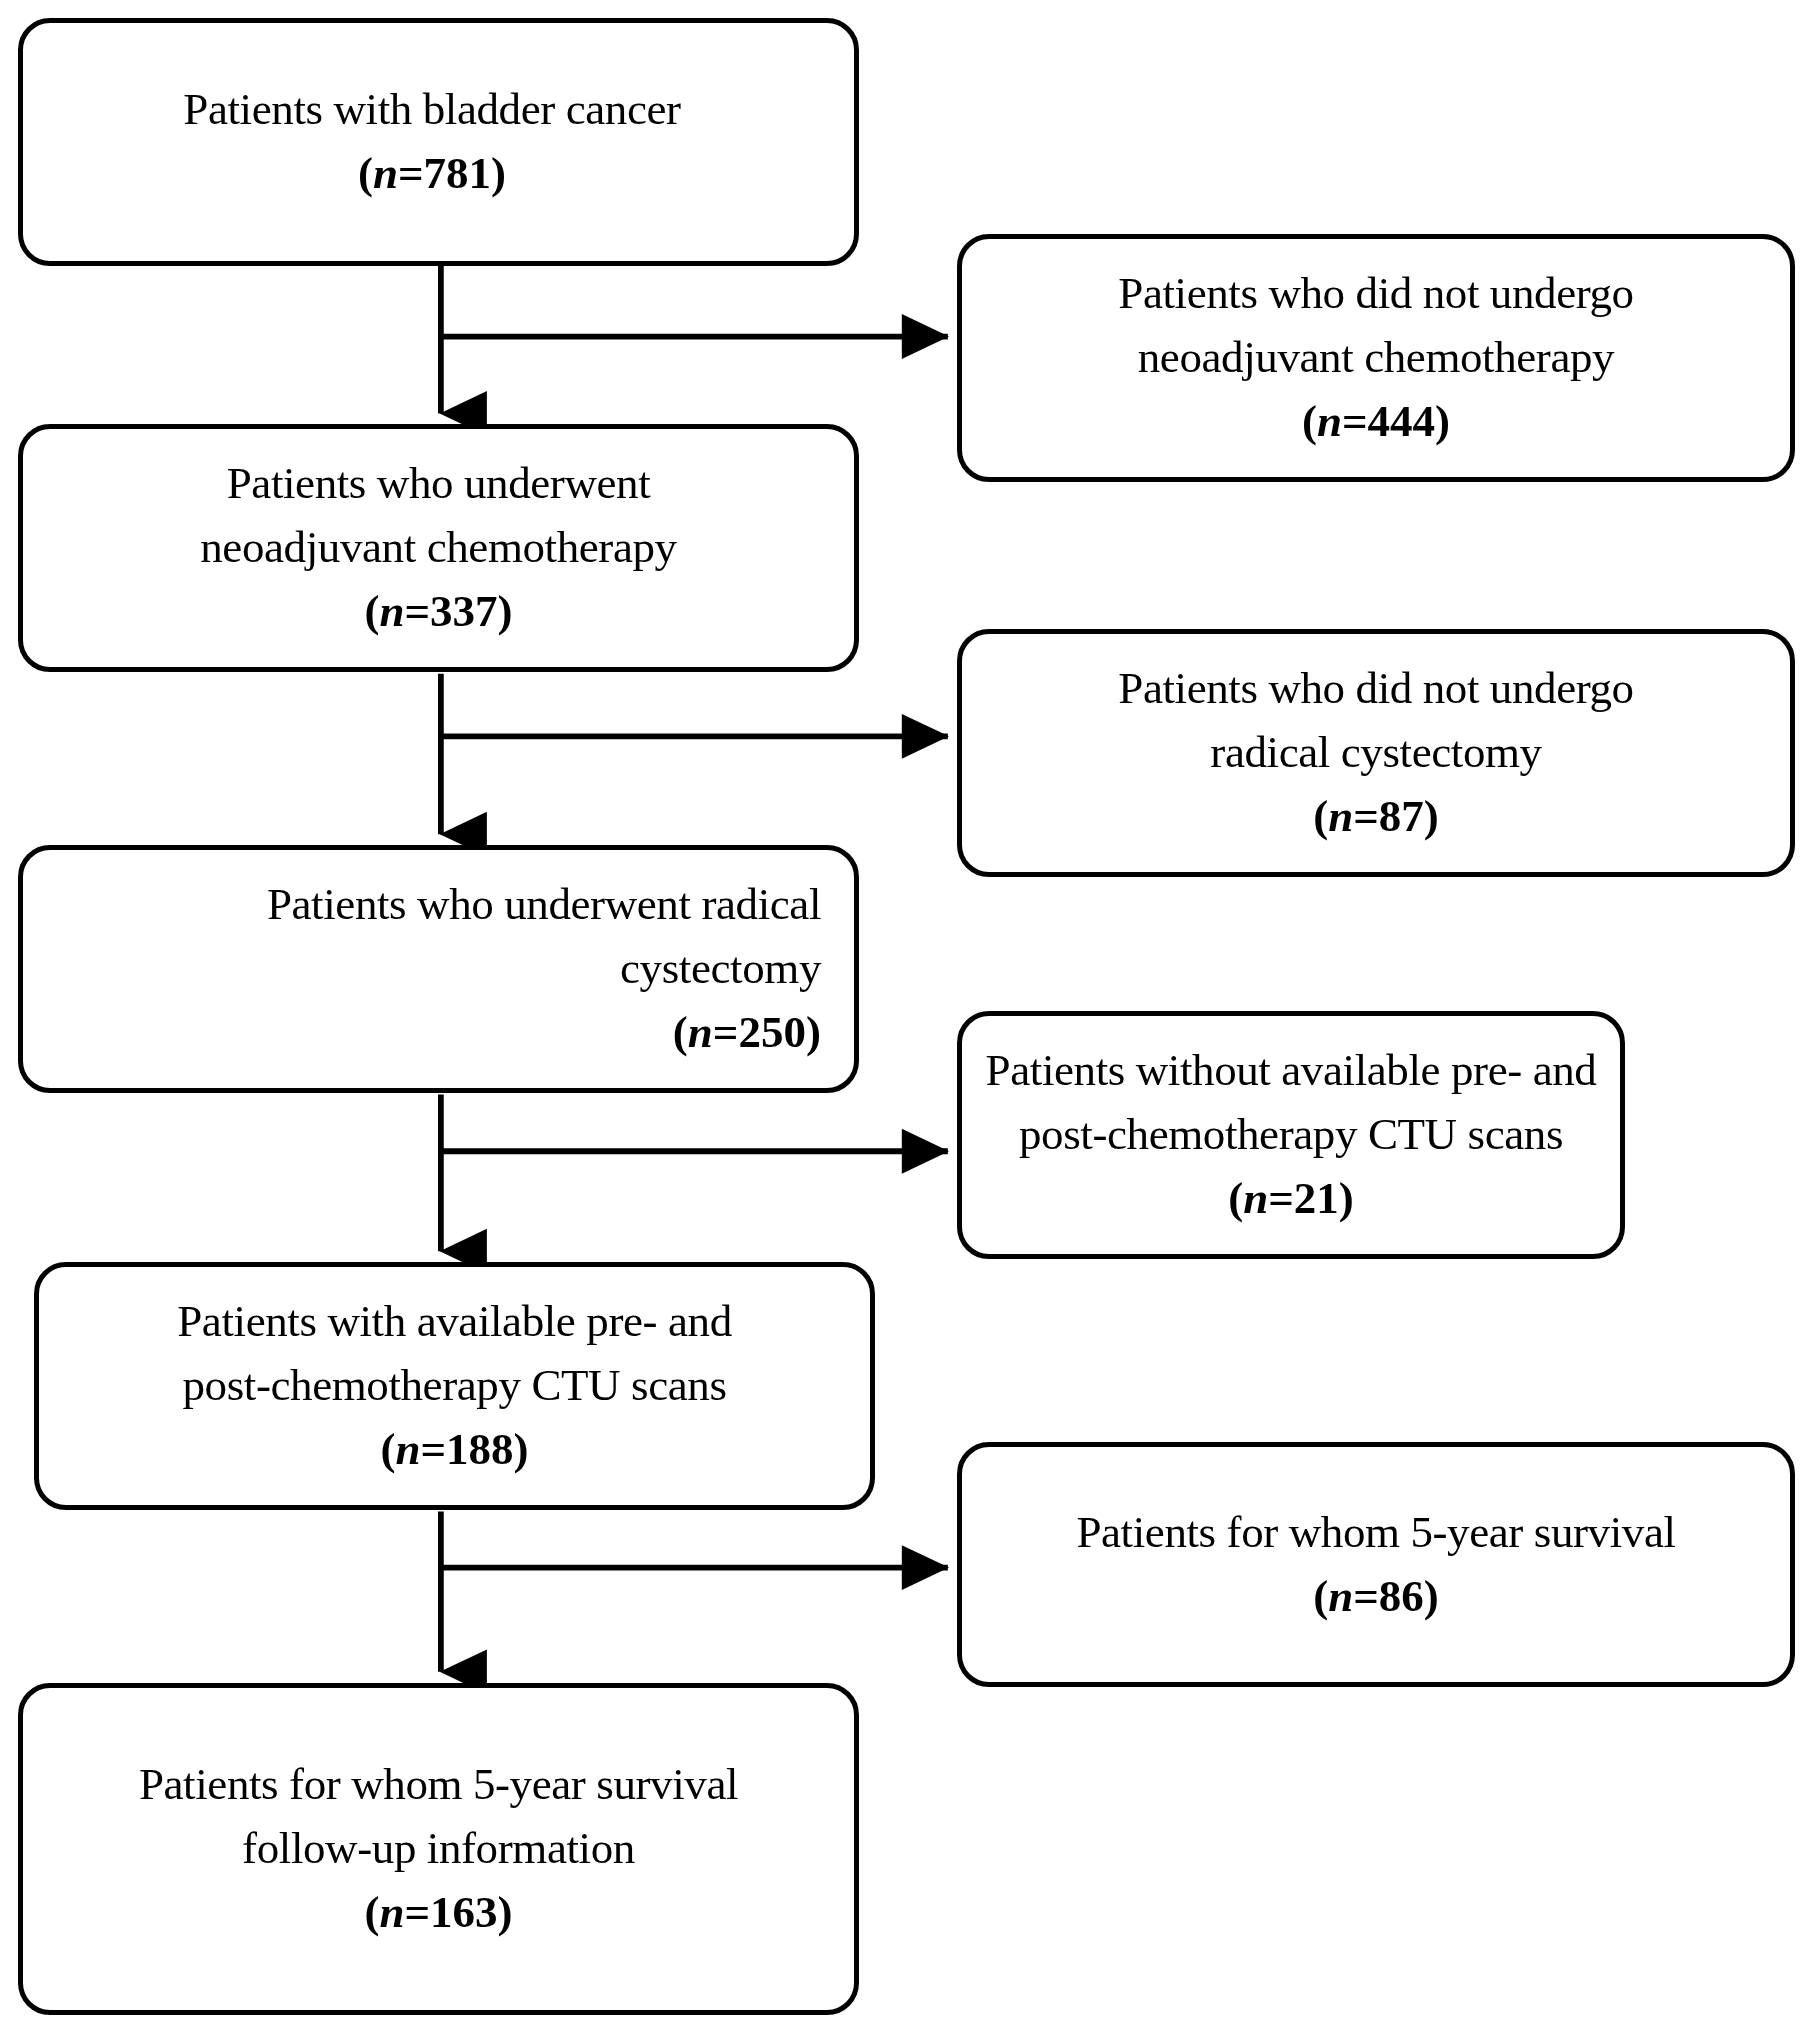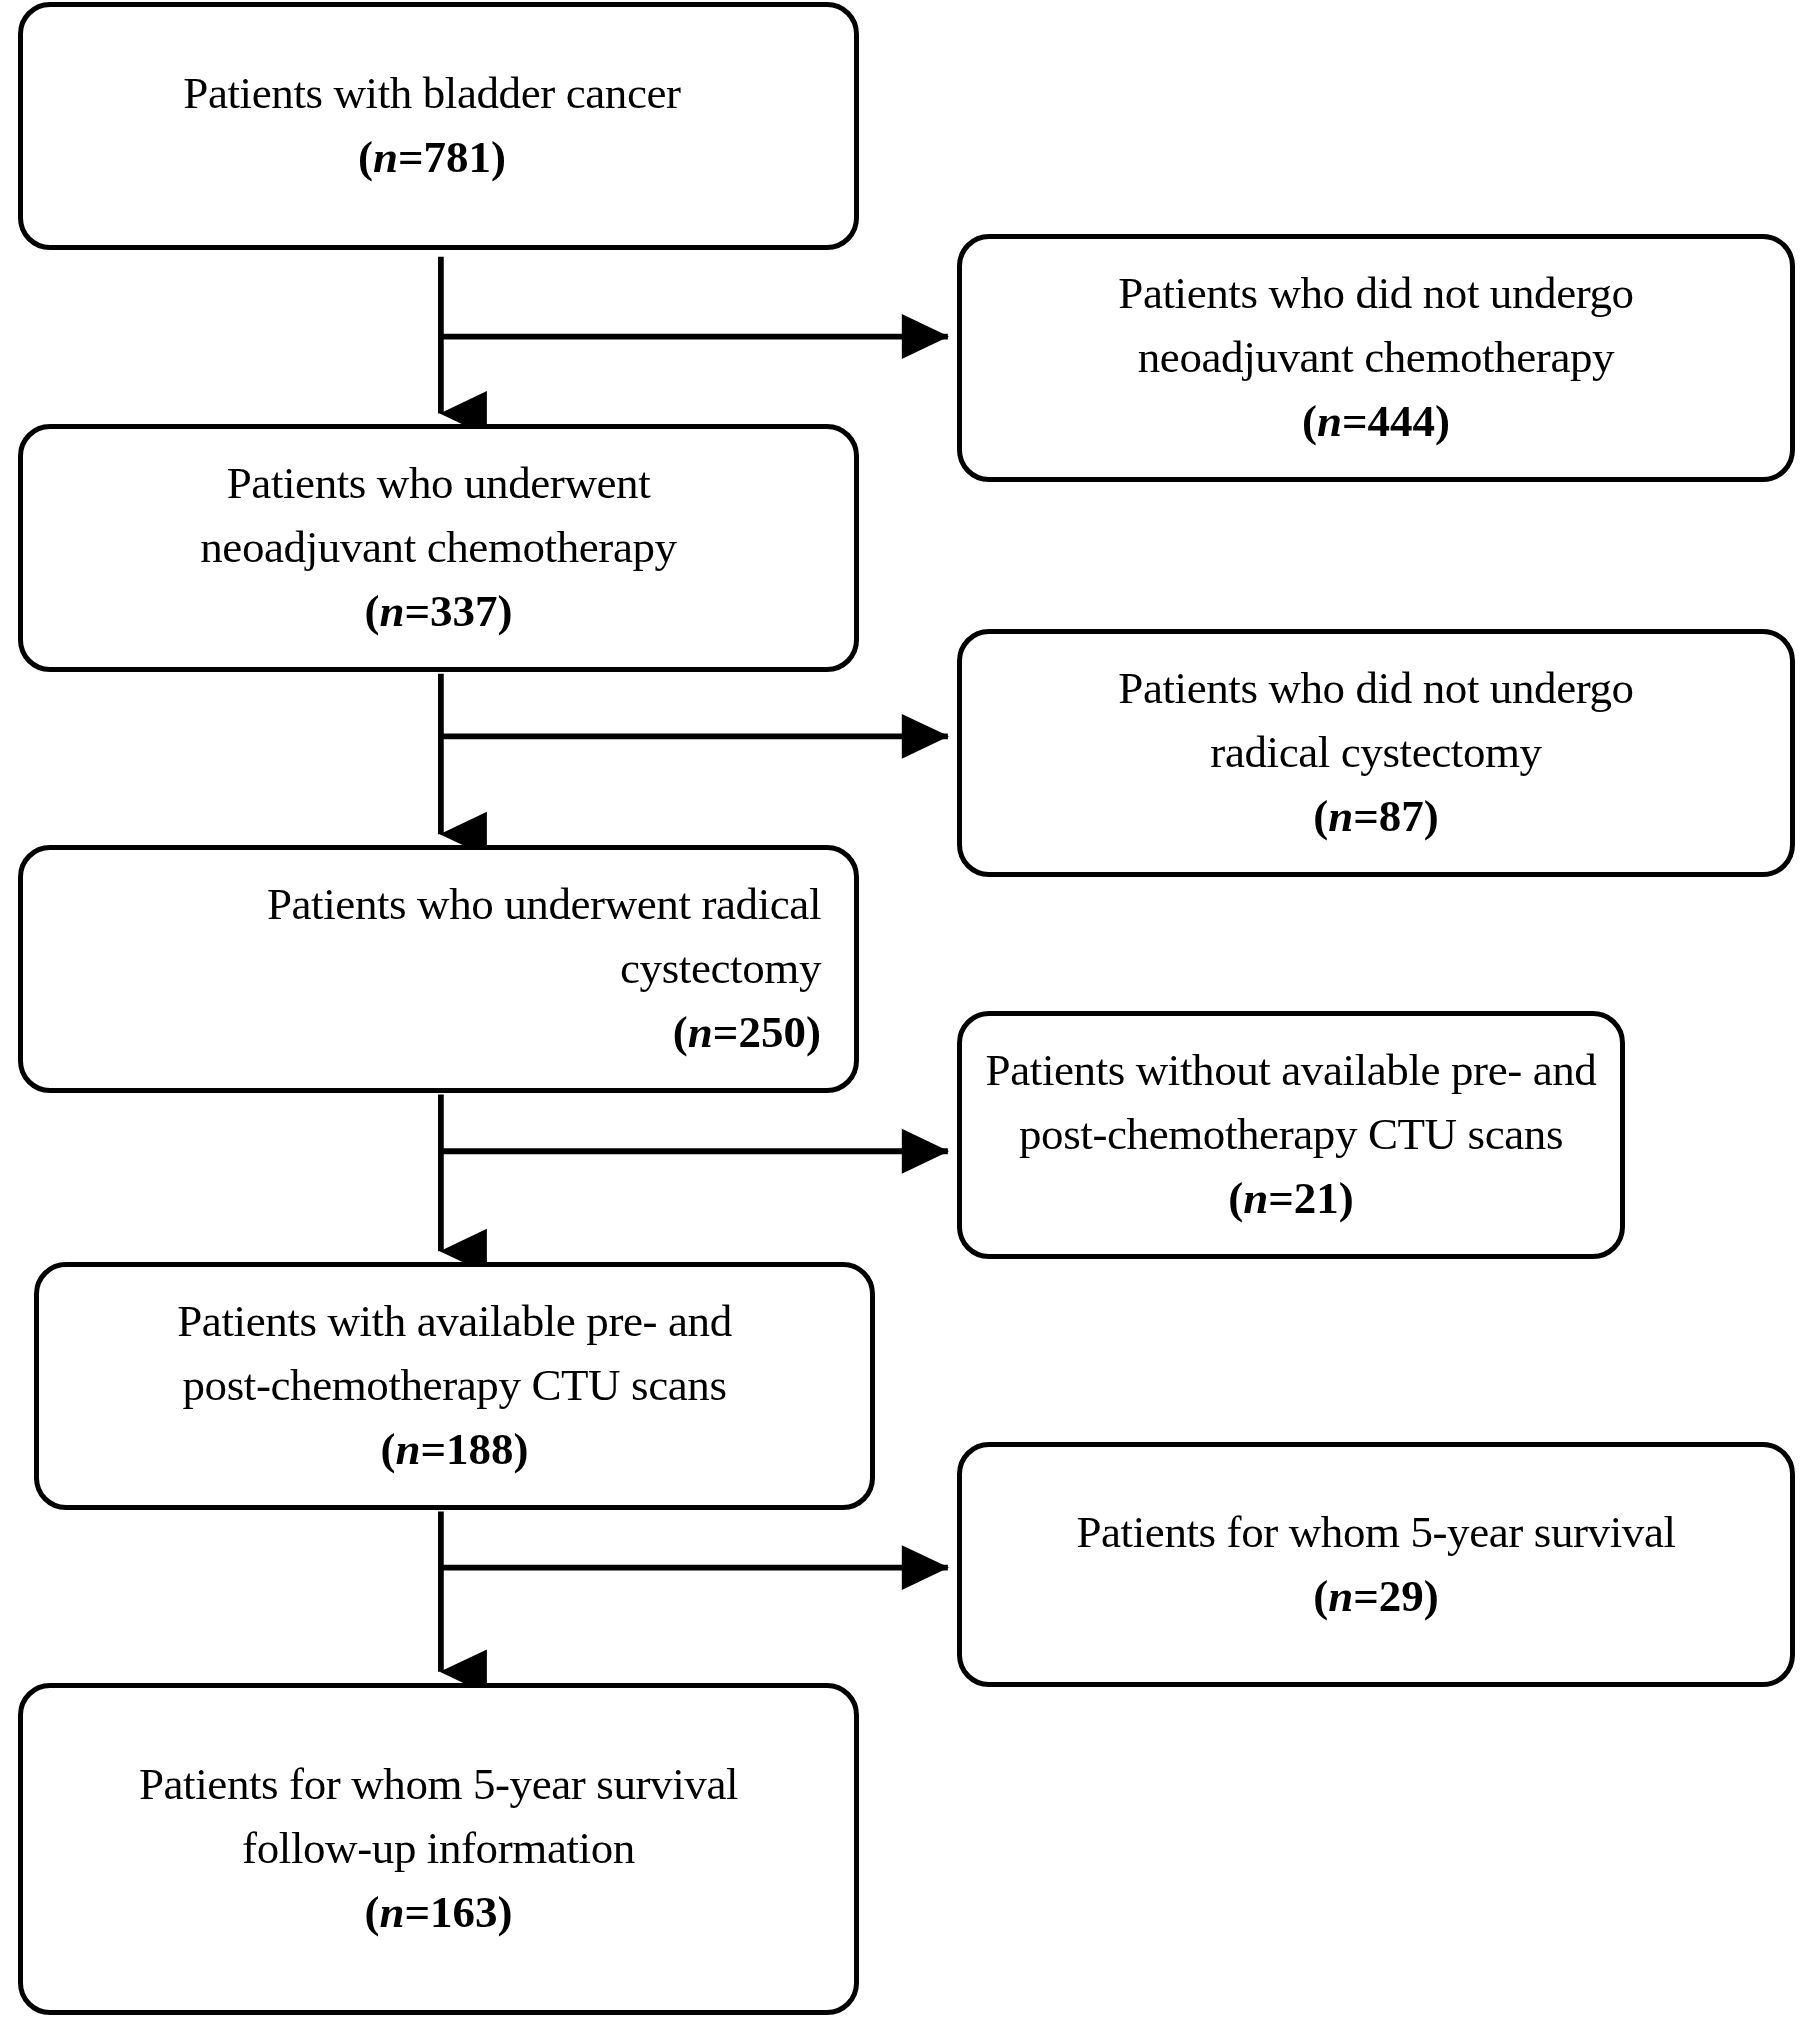--- a/index.html
+++ b/index.html
@@ -85,21 +85,21 @@
       <line x1="613" y1="1522" x2="613" y2="1740" marker-end="url(#arrowDown)"></line>
 
       <line x1="613" y1="1601" x2="1318" y2="1601" marker-end="url(#arrowRight)"></line>
 
       <line x1="613" y1="2102" x2="613" y2="2325" marker-end="url(#arrowDown)"></line>
 
       <line x1="613" y1="2180" x2="1318" y2="2180" marker-end="url(#arrowRight)"></line>
     </g>
   </svg>
 
-  <div class="node" style="left:18px; top:2px; width:841px; height:248px;padding-left:20px;">
+  <div class="node" style="left:18px; top:18px; width:841px; height:248px;padding-left:20px;">
     <div class="node-line">Patients with bladder cancer</div>
     <div class="node-count"><span>(</span><span class="n-italic">n</span><span>=</span><span>781</span><span>)</span></div>
   </div>
 
   <div class="node" style="left:957px; top:234px; width:838px; height:248px;">
     <div class="node-line">Patients who did not undergo</div>
     <div class="node-line">neoadjuvant chemotherapy</div>
     <div class="node-count"><span>(</span><span class="n-italic">n</span><span>=</span><span>444</span><span>)</span></div>
   </div>
 
@@ -128,21 +128,21 @@
   </div>
 
   <div class="node" style="left:34px; top:1262px; width:841px; height:248px;">
     <div class="node-line">Patients with available pre- and</div>
     <div class="node-line">post-chemotherapy CTU scans</div>
     <div class="node-count"><span>(</span><span class="n-italic">n</span><span>=</span><span>188</span><span>)</span></div>
   </div>
 
   <div class="node" style="left:957px; top:1442px; width:838px; height:245px;">
     <div class="node-line">Patients for whom 5-year survival</div>
-    <div class="node-count"><span>(</span><span class="n-italic">n</span><span>=</span><span>29</span><span>)</span></div>
+    <div class="node-count"><span>(</span><span class="n-italic">n</span><span>=</span><span>86</span><span>)</span></div>
   </div>
 
   <div class="node" style="left:18px; top:1683px; width:841px; height:332px;">
     <div class="node-line">Patients for whom 5-year survival</div>
     <div class="node-line">follow-up information</div>
     <div class="node-count"><span>(</span><span class="n-italic">n</span><span>=</span><span>163</span><span>)</span></div>
   </div>
 
 </div>
 

